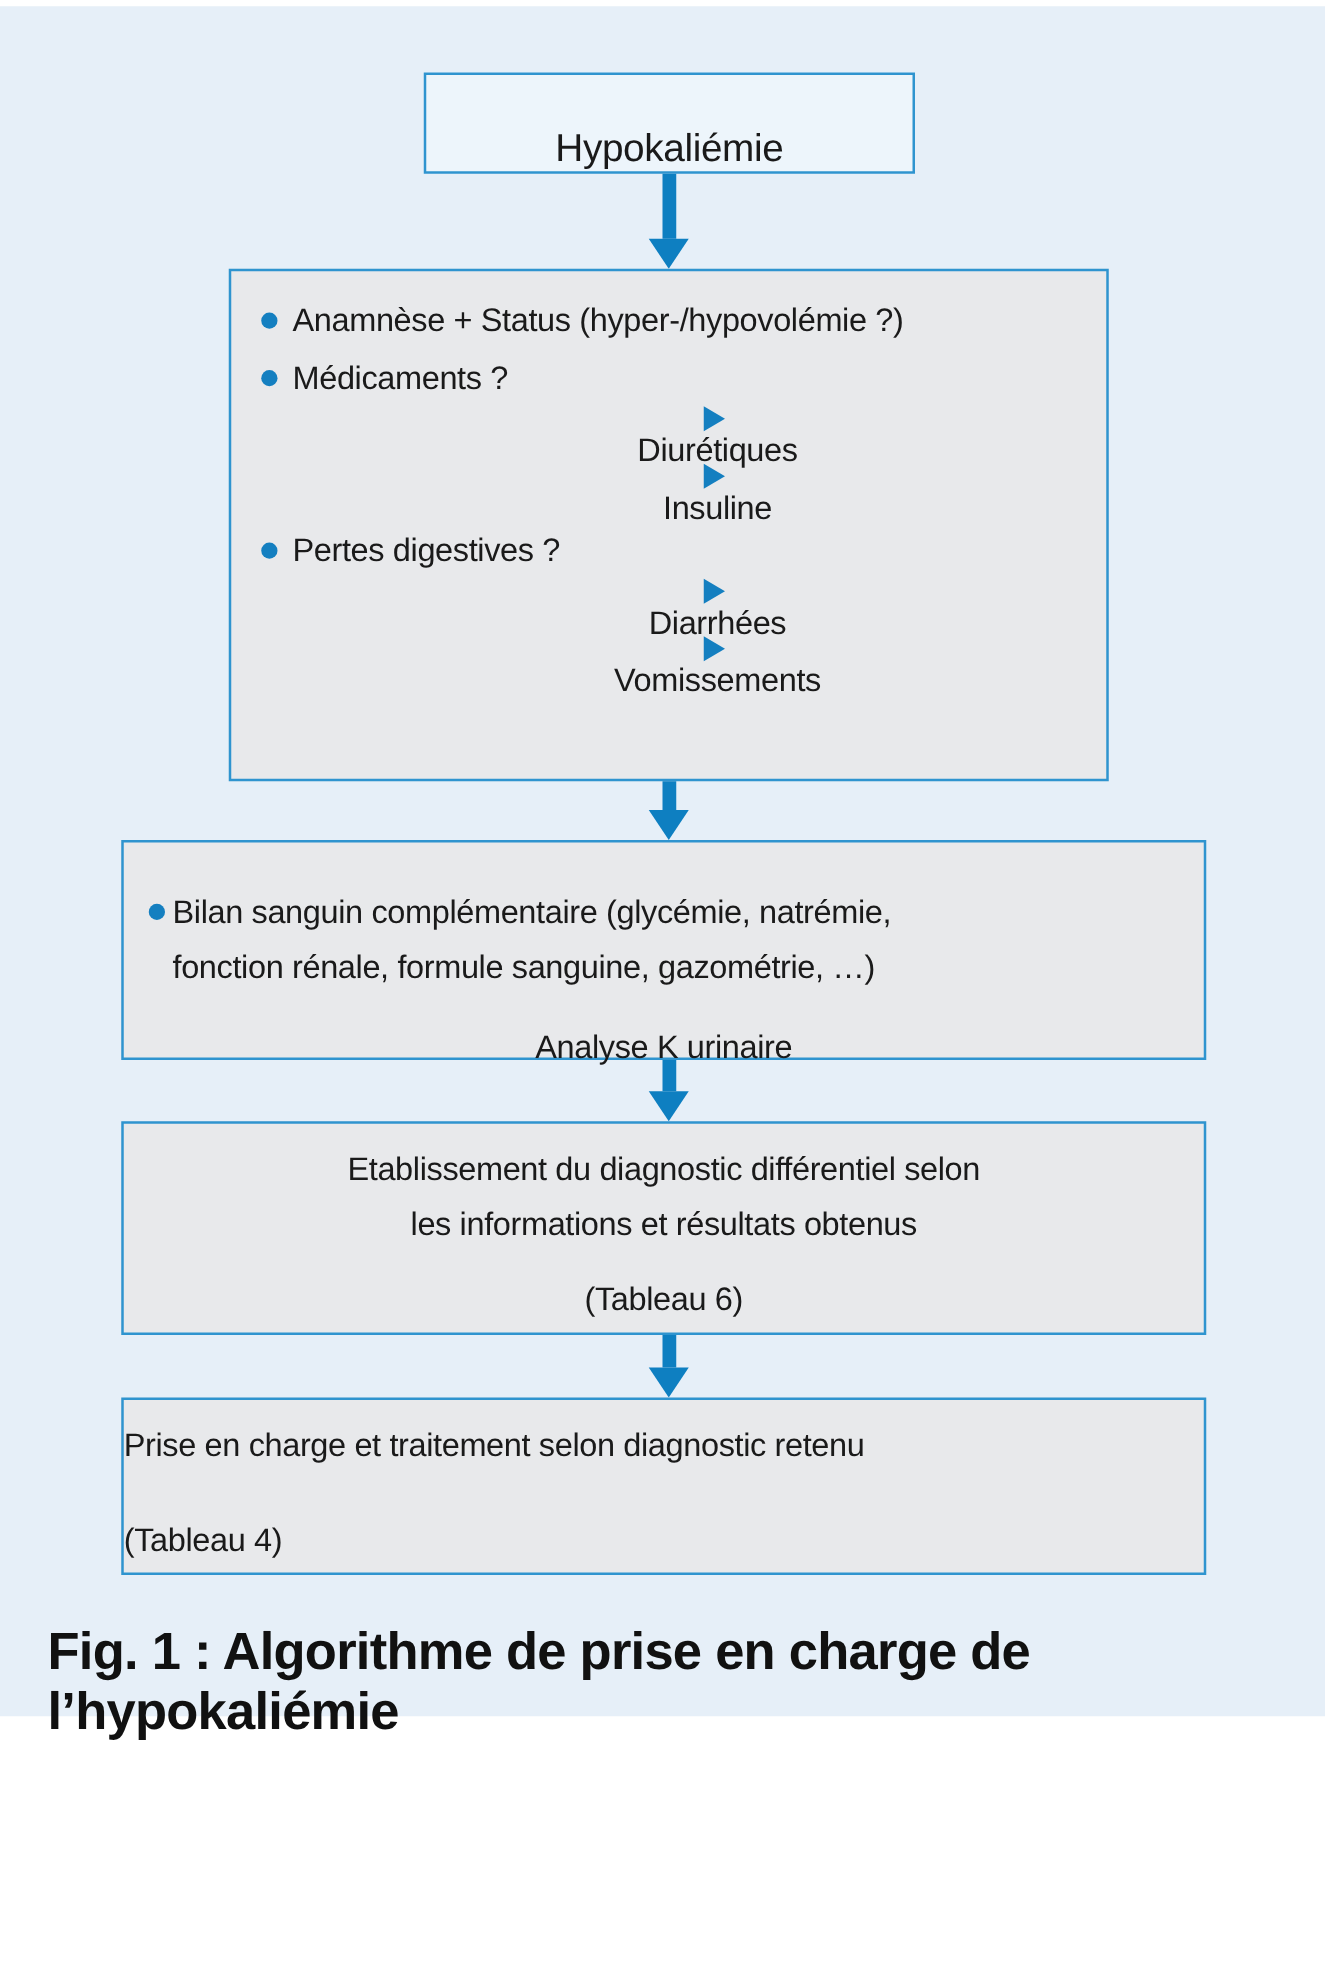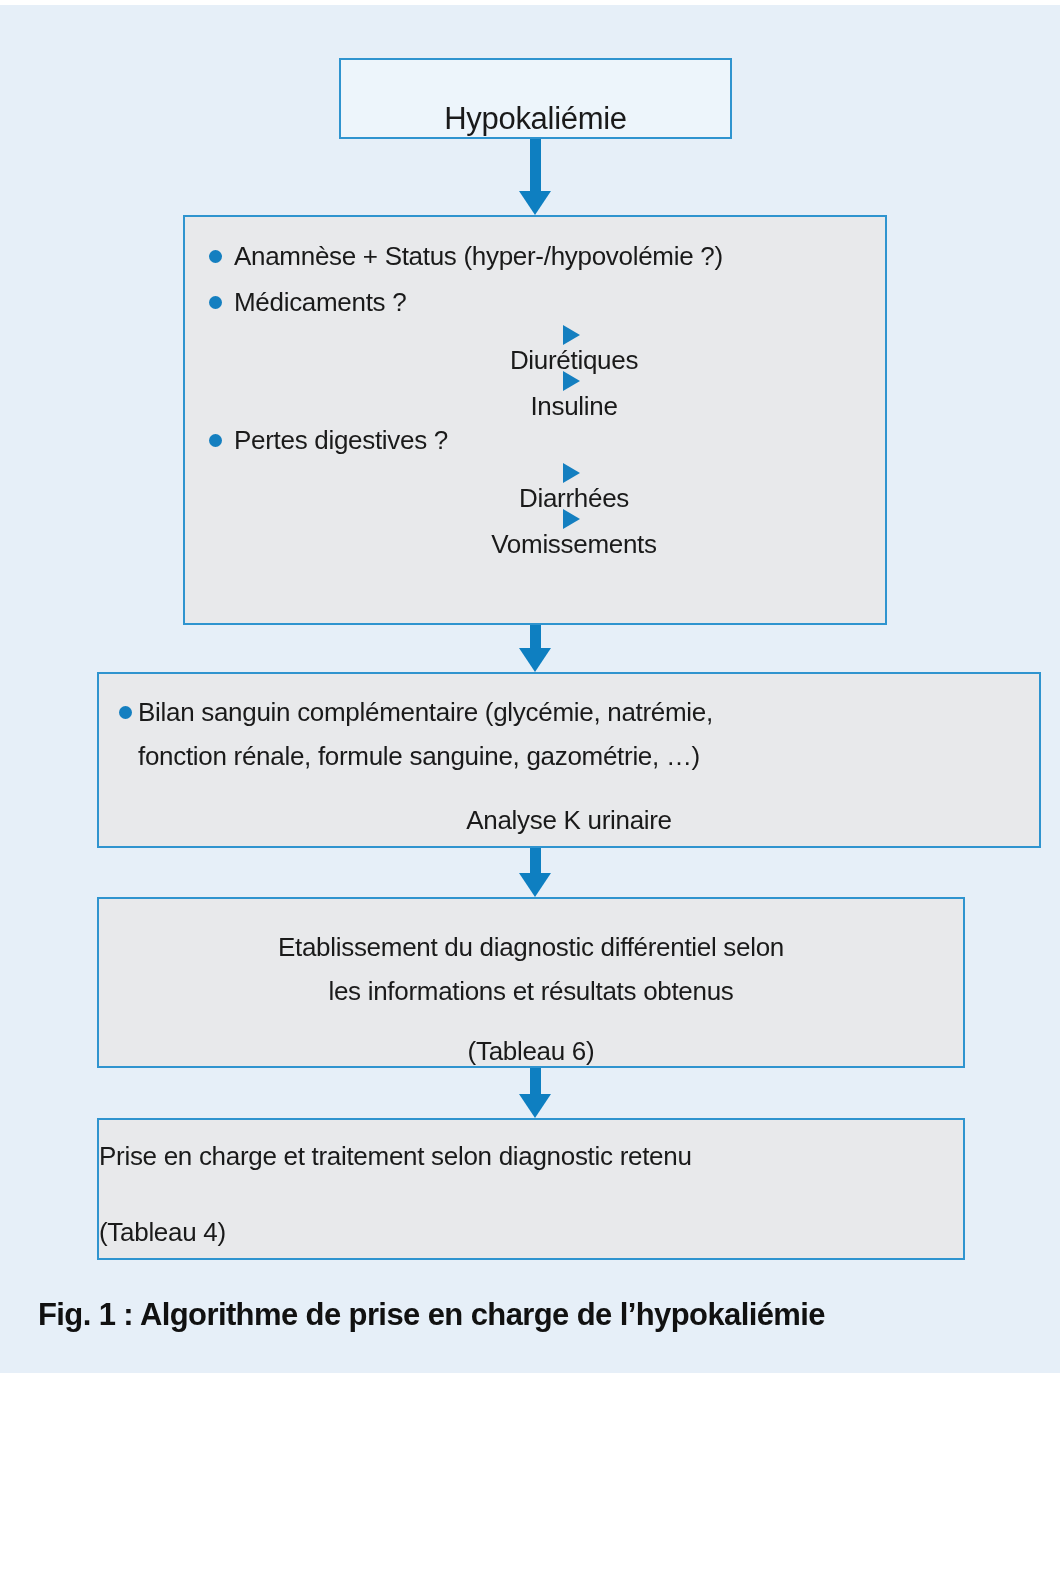--- a/index.html
+++ b/index.html
@@ -66,34 +66,34 @@
     border-left: 17px solid var(--bullet);
     border-top: 10px solid transparent;
     border-bottom: 10px solid transparent;
     margin-right: 5px;
     flex: 0 0 auto;
   }
 
   
   .labs-box {
     left: 97px; top: 667px;
-    width: 944px; height: 176px;
-    padding-top: 16px;
+    width: 868px; height: 176px;
+    padding-top: 33px;
     line-height: 44px;
   }
   .lab-line1 { display: flex; align-items: center; padding-left: 20px; height: 44px; }
   .lab-line1 .dot { margin-right: 6px; }
   .lab-line2 { padding-left: 39px; height: 44px; }
   .lab-footer { text-align: center; margin-top: 20px; height: 44px; }
 
   
   .diagnosis-box {
     left: 97px; top: 892px;
     width: 868px; height: 171px;
-    padding-top: 26px;
+    padding-top: 14px;
     text-align: center;
     line-height: 44px;
   }
   .ref-line { margin-top: 16px; }
 
   
   .treatment-box {
     left: 97px; top: 1113px;
     width: 868px; height: 142px;
     padding-top: 14px;
@@ -119,21 +119,21 @@
     border-top: 24px solid var(--arrow);
   }
   .arrow-1 { top: 134px; height: 76px; }
   .arrow-2 { top: 620px; height: 47px; }
   .arrow-3 { top: 843px; height: 49px; }
   .arrow-4 { top: 1063px; height: 50px; }
 
   .caption {
     position: absolute;
     left: 38px; top: 1292px;
-    font-size: 31px;
+    font-size: 42px;
     font-weight: bold;
     letter-spacing: -0.6px;
     color: #111111;
   }
 </style>
 </head>
 <body>
 
 <div class="page">
   <div class="panel">

